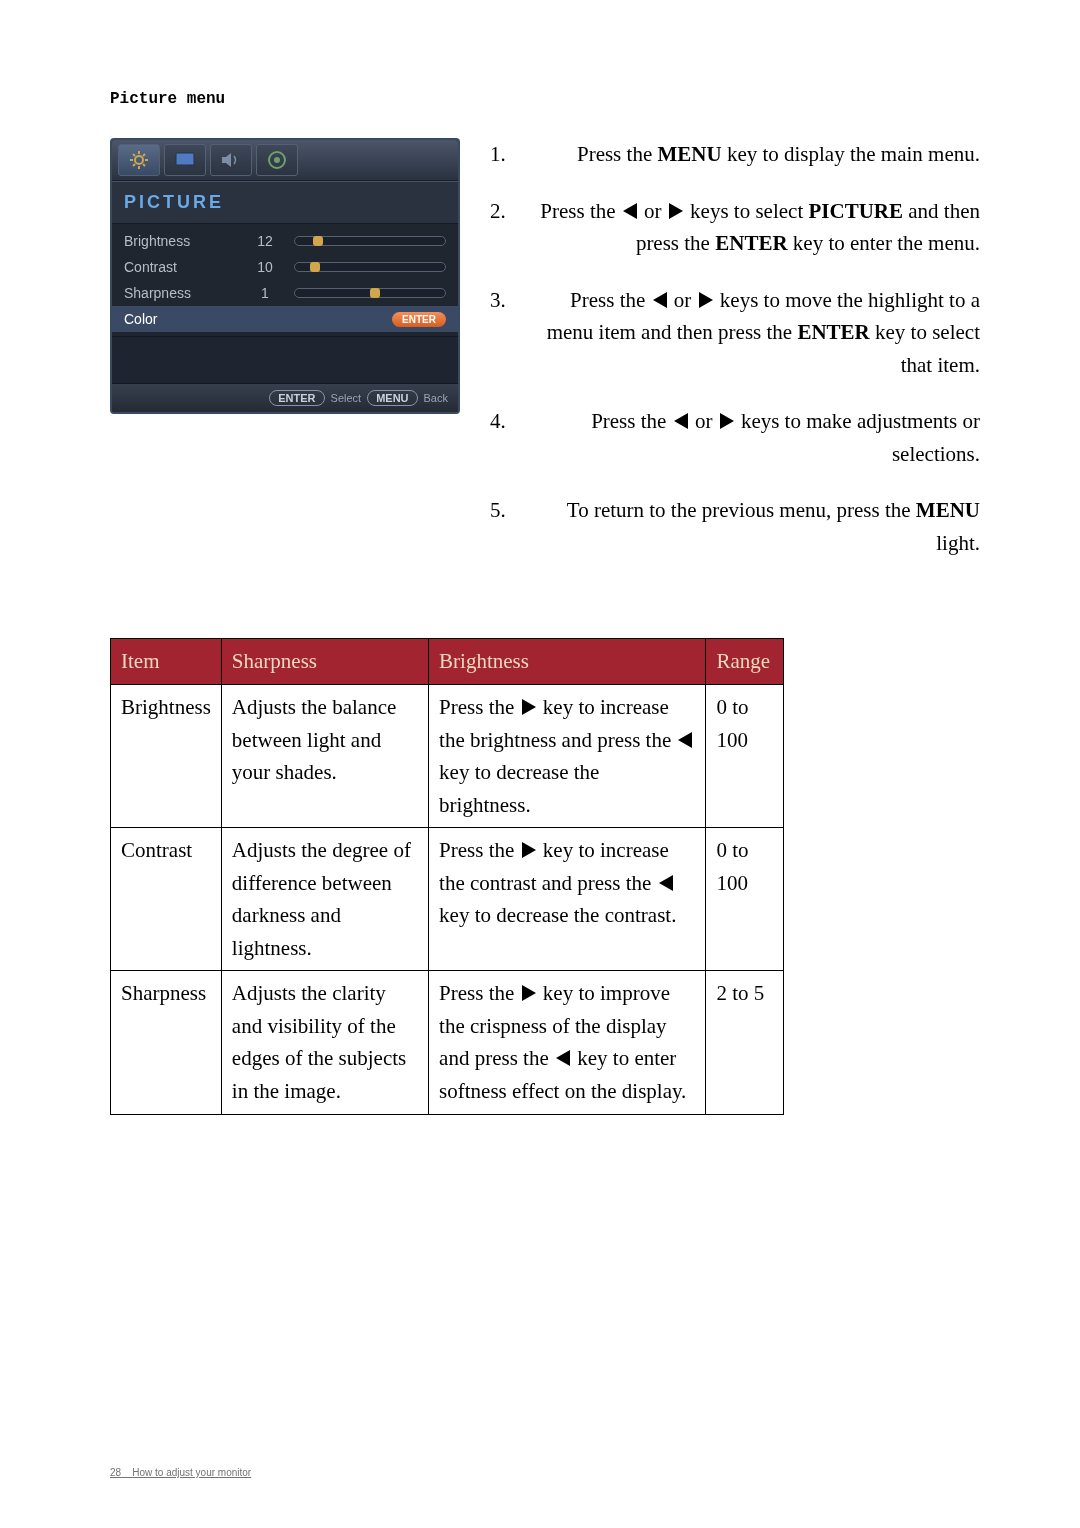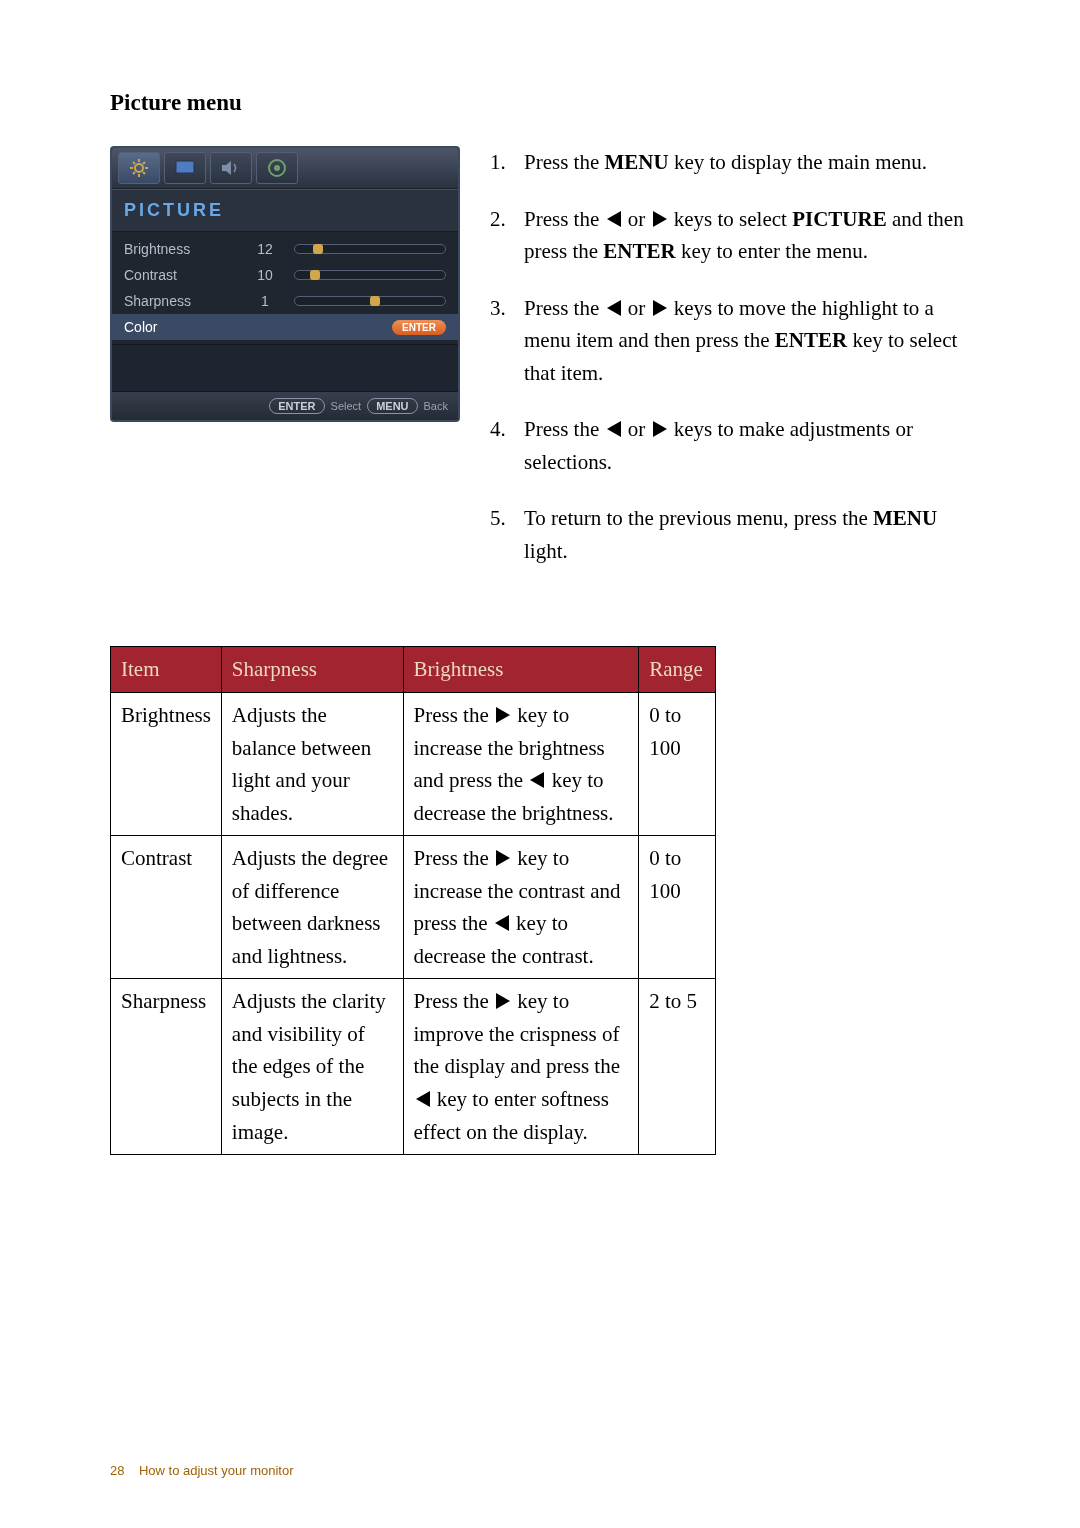--- a/index.html
+++ b/index.html
@@ -7,22 +7,23 @@
     background: #fff;
     font-family: "Palatino Linotype", "Book Antiqua", Palatino, serif;
     color: #000;
     width: 1080px;
     height: 1528px;
     position: relative;
     padding: 90px 100px 40px 110px;
   }
   .page-title {
     font-weight: bold;
-    font-size: 23px;
+    font-size: 16px;
     margin-bottom: 30px;
+    font-family: Liberation Mono, monospace;
   }
   .top-row {
     display: flex;
     gap: 30px;
     align-items: flex-start;
     margin-bottom: 55px;
   }
   
   .osd {
     width: 350px;
@@ -104,57 +105,58 @@
   }
   .pill {
     border: 1px solid #8a94a6;
     border-radius: 10px;
     padding: 1px 8px;
     color: #c9d1dd;
     font-weight: bold;
   }
   
   .instructions { flex: 1; font-size: 21px; line-height: 1.55; }
-  .instructions ol { list-style: none; counter-reset: li; padding-left: 0; }
+  .instructions ol { list-style: none; counter-reset: li; padding-left: 0; text-align: right; }
   .instructions li { counter-increment: li; padding-left: 34px; position: relative; margin-bottom: 24px; }
   .instructions li::before { content: counter(li) "."; position: absolute; left: 0; }
   .tri {
     display: inline-block; width: 0; height: 0;
     border-top: 8px solid transparent;
     border-bottom: 8px solid transparent;
     vertical-align: -1px;
     margin: 0 2px;
   }
   .tri.left { border-right: 14px solid #000; }
   .tri.right { border-left: 14px solid #000; }
   
   .ref-table {
-    width: 606px;
+    width: 674px;
     border-collapse: collapse;
     font-size: 21px;
   }
   .ref-table th, .ref-table td {
     border: 1px solid #000;
     padding: 6px 10px;
     vertical-align: top;
     text-align: left;
     line-height: 1.55;
   }
   .ref-table th {
     background: #a22431;
     color: #ecd9bf;
     font-weight: normal;
   }
   .ref-table .fullrow { text-align: left; }
   .footer-note {
     position: absolute;
     bottom: 50px; left: 110px;
     font-family: Arial, sans-serif;
-    font-size: 13px;
-    color: #a16207;
+    font-size: 10px;
+    color: #737373;
+    text-decoration: underline;
   }
 </style>
 </head>
 <body>
 
 <div class="page-title">Picture menu</div>
 
 <div class="top-row">
 
   <div class="osd">

